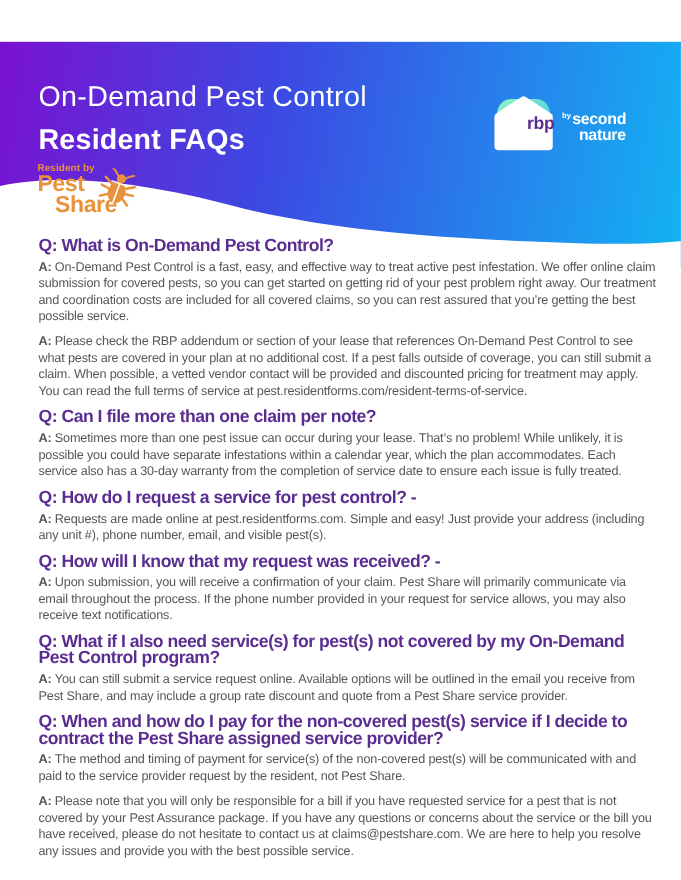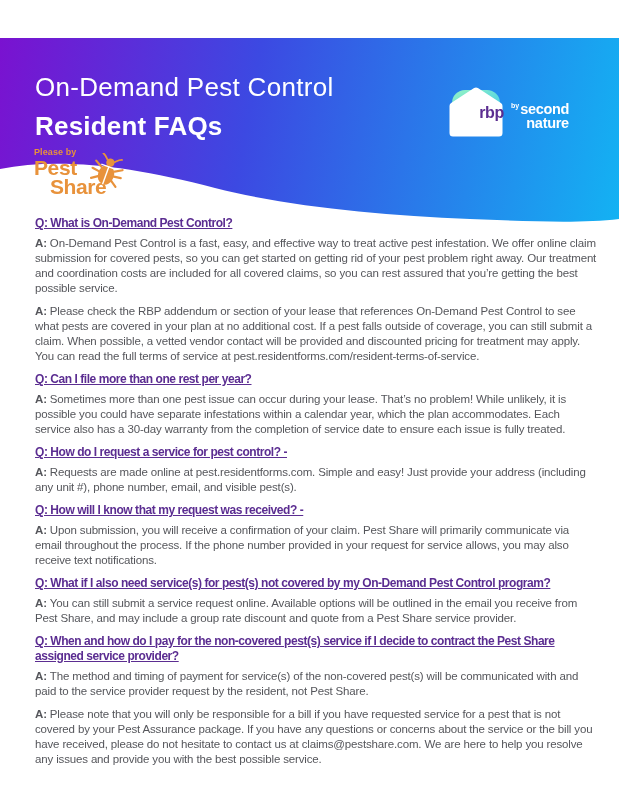--- a/index.html
+++ b/index.html
@@ -46,22 +46,22 @@
   .ps-word { font-size:21px; font-weight:800; letter-spacing:-0.4px; line-height:20px; display:inline-block; }
   .ps-row1 { margin-top:1px; }
   .ps-row2 { margin-left:16px; margin-top:-2px; }
   .ps-tm { font-size:6px; vertical-align:10px; }
   .bug { position:absolute; left:56px; top:6px; }
 
   
   .main { position:absolute; left:35px; top:216px; width:562px; }
   .faq { margin:0 0 8px 0; }
   .faq h3 {
-    color:#5b2d91; font-size:12px; font-weight:700; letter-spacing:-0.45px;
-    line-height:15px; margin:0 0 5px 0;text-decoration:underline;
+    color:#5b2d91; font-size:16px; font-weight:700; letter-spacing:-0.45px;
+    line-height:15px; margin:0 0 5px 0;
   }
   .faq p {
     color:#55565b; font-size:11.5px; letter-spacing:-0.15px;
     line-height:15px; margin:0;
   }
   .faq p strong { margin-right:3px; }
 </style>
 </head>
 <body>
 
@@ -89,21 +89,21 @@
         <span class="sn-word">nature</span>
       </div>
     </div>
 
     <svg class="wave" width="619" height="95" viewBox="0 0 619 95" preserveAspectRatio="none">
       <path d="M0,20 C55,9 125,15 215,39 C290,58 380,66 470,70 C530,72.5 582,74.5 619,70 L619,95 L0,95 Z" fill="#ffffff"></path>
     </svg>
   </div>
 
   <div class="powered">
-    <div class="powered-label">Please by</div>
+    <div class="powered-label">Resident by</div>
     <div class="ps-row1">
       <span class="ps-word">Pest</span>
     </div>
     <div class="ps-row2">
       <span class="ps-word">Share</span><span class="ps-tm">™</span>
     </div>
     <svg class="bug" width="34" height="38" viewBox="0 0 34 38">
       <g transform="rotate(20 17 19)">
         <path d="M13,7 C11,5 10,3.5 7,2.5" stroke="#e8923b" stroke-width="1.8" fill="none" stroke-linecap="round"></path>
         <path d="M21,7 C23,5 24,3.5 27,2.5" stroke="#e8923b" stroke-width="1.8" fill="none" stroke-linecap="round"></path>
@@ -126,21 +126,21 @@
     <section class="faq">
       <h3>Q: What is On-Demand Pest Control?</h3>
       <p><strong>A:</strong><span>On-Demand Pest Control is a fast, easy, and effective way to treat active pest infestation. We offer online claim submission for covered pests, so you can get started on getting rid of your pest problem right away. Our treatment and coordination costs are included for all covered claims, so you can rest assured that you’re getting the best possible service.</span></p>
     </section>
 
     <section class="faq">
       <p><strong>A:</strong><span>Please check the RBP addendum or section of your lease that references On-Demand Pest Control to see what pests are covered in your plan at no additional cost. If a pest falls outside of coverage, you can still submit a claim. When possible, a vetted vendor contact will be provided and discounted pricing for treatment may apply. You can read the full terms of service at pest.residentforms.com/resident-terms-of-service.</span></p>
     </section>
 
     <section class="faq">
-      <h3>Q: Can I file more than one rest per year?</h3>
+      <h3>Q: Can I file more than one claim per note?</h3>
       <p><strong>A:</strong><span>Sometimes more than one pest issue can occur during your lease. That’s no problem! While unlikely, it is possible you could have separate infestations within a calendar year, which the plan accommodates. Each service also has a 30-day warranty from the completion of service date to ensure each issue is fully treated.</span></p>
     </section>
 
     <section class="faq">
       <h3>Q: How do I request a service for pest control? -</h3>
       <p><strong>A:</strong><span>Requests are made online at pest.residentforms.com. Simple and easy! Just provide your address (including any unit #), phone number, email, and visible pest(s).</span></p>
     </section>
 
     <section class="faq">
       <h3>Q: How will I know that my request was received? -</h3>

